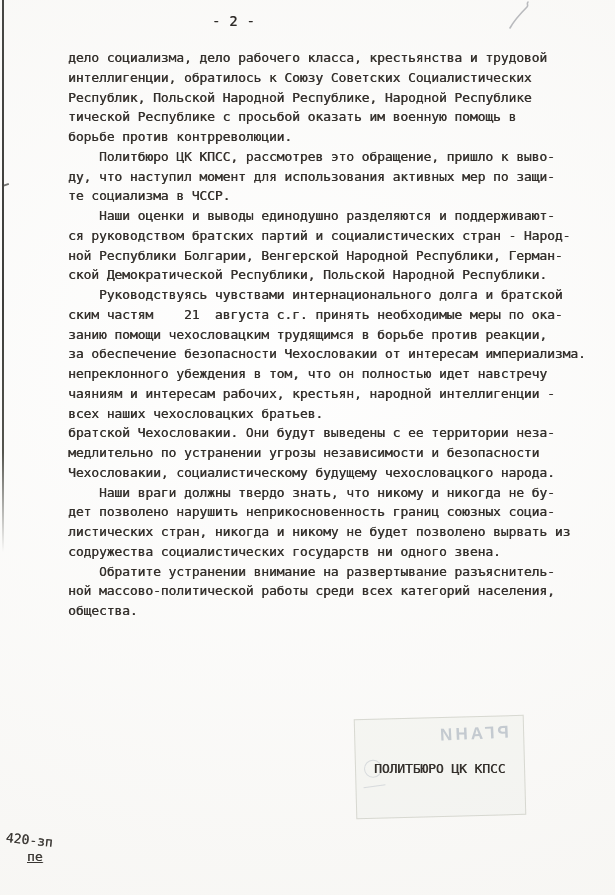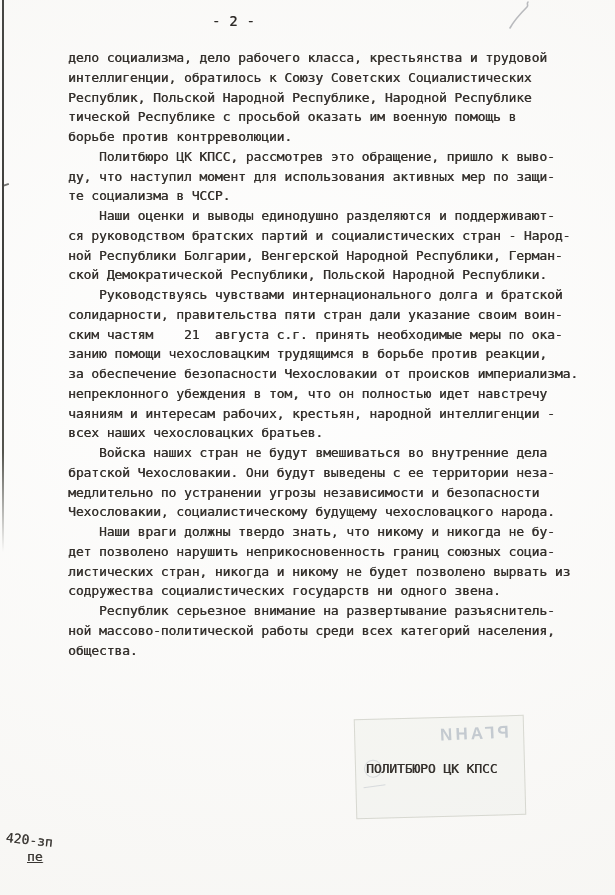--- a/index.html
+++ b/index.html
@@ -40,21 +40,21 @@
   }
   .doc-body {
     position: absolute; left: 36px; top: 48px; width: 534px;
     font-size: 13px; line-height: 19.75px; letter-spacing: -0.1px;
     color: #332f2b;
     text-shadow: 0.4px 0 0 rgba(48,44,40,0.8);
     margin-left: 32px;
   }
   .doc-body .tl { white-space: pre; height: 19.75px; }
   .signature {
-    position: absolute; left: 366px; top: 761px;
+    position: absolute; left: 374px; top: 761px;
     font-size: 13px; letter-spacing: -0.1px;
     color: #332f2b;
     text-shadow: 0.4px 0 0 rgba(48,44,40,0.85);
     white-space: pre;
   }
   
   .stamp-bleed {
     position: absolute; left: 355px; top: 717px; width: 168px; height: 98px;
     border: 1px solid rgba(168,170,158,0.38);
     background: rgba(210,212,200,0.10);
@@ -121,36 +121,34 @@
       <div class="tl">тической Республике с просьбой оказать им военную помощь в</div>
       <div class="tl">борьбе против контрреволюции.</div>
       <div class="tl">    Политбюро ЦК КПСС, рассмотрев это обращение, пришло к выво-</div>
       <div class="tl">ду, что наступил момент для использования активных мер по защи-</div>
       <div class="tl">те социализма в ЧССР.</div>
       <div class="tl">    Наши оценки и выводы единодушно разделяются и поддерживают-</div>
       <div class="tl">ся руководством братских партий и социалистических стран - Народ-</div>
       <div class="tl">ной Республики Болгарии, Венгерской Народной Республики, Герман-</div>
       <div class="tl">ской Демократической Республики, Польской Народной Республики.</div>
       <div class="tl">    Руководствуясь чувствами интернационального долга и братской</div>
-      <div class="tl">солидарности, правительства пяти стран дали указание своим воин-</div>
       <div class="tl">ским частям    21  августа с.г. принять необходимые меры по ока-</div>
       <div class="tl">занию помощи чехословацким трудящимся в борьбе против реакции,</div>
-      <div class="tl">за обеспечение безопасности Чехословакии от происков империализма.</div>
+      <div class="tl">за обеспечение безопасности Чехословакии от интересам империализма.</div>
       <div class="tl">непреклонного убеждения в том, что он полностью идет навстречу</div>
       <div class="tl">чаяниям и интересам рабочих, крестьян, народной интеллигенции -</div>
       <div class="tl">всех наших чехословацких братьев.</div>
-      <div class="tl">    Войска наших стран не будут вмешиваться во внутренние дела</div>
       <div class="tl">братской Чехословакии. Они будут выведены с ее территории неза-</div>
       <div class="tl">медлительно по устранении угрозы независимости и безопасности</div>
       <div class="tl">Чехословакии, социалистическому будущему чехословацкого народа.</div>
       <div class="tl">    Наши враги должны твердо знать, что никому и никогда не бу-</div>
       <div class="tl">дет позволено нарушить неприкосновенность границ союзных социа-</div>
       <div class="tl">листических стран, никогда и никому не будет позволено вырвать из</div>
       <div class="tl">содружества социалистических государств ни одного звена.</div>
-      <div class="tl">    Республик серьезное внимание на развертывание разъяснитель-</div>
+      <div class="tl">    Обратите устранении внимание на развертывание разъяснитель-</div>
       <div class="tl">ной массово-политической работы среди всех категорий населения,</div>
       <div class="tl">общества.</div>
     </div>
 
   <div class="signature">ПОЛИТБЮРО ЦК КПСС</div>
 
   <div class="footer-code-1">420-зп</div>
   <div class="footer-code-2">пе</div>
 
 </div>

